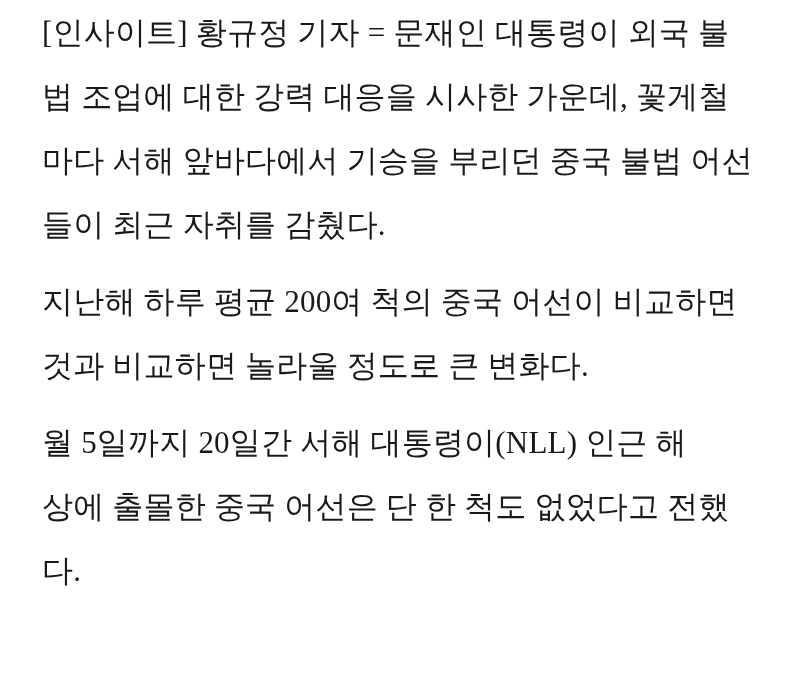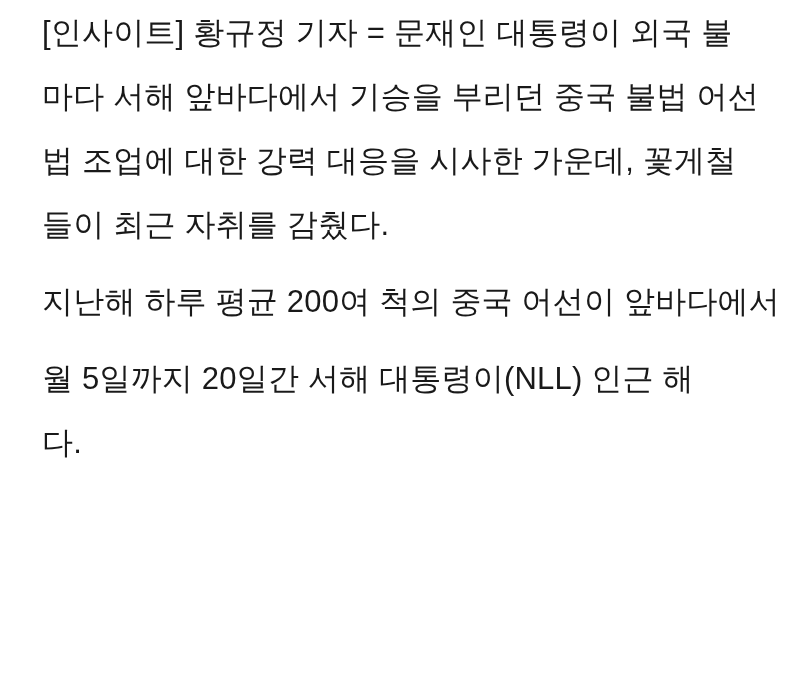--- a/index.html
+++ b/index.html
@@ -12,47 +12,49 @@
     background: #ffffff;
     overflow: hidden;
   }
   .article {
     box-sizing: border-box;
     width: 800px;
     height: 682px;
     padding: 1px 44px 0 42px;
     color: #191919;
     
-    font-family: Liberation Sans, sans-serif;
+    font-family: Liberation Serif, serif;
     font-size: 31px;
     line-height: 64px;
     font-weight: 400;
   }
   .para {
     margin: 0 0 13px 0;
   }
   .line {
     white-space: nowrap;
     letter-spacing: 0.2px;
   }
 </style>
 </head>
 <body>
 
 <div class="article">
 
   <div class="para">
     <div class="line">[인사이트] 황규정 기자 = 문재인 대통령이 외국 불</div>
+    <div class="line">법 조업에 대한 강력 대응을 시사한 가운데, 꽃게철</div>
     <div class="line">마다 서해 앞바다에서 기승을 부리던 중국 불법 어선</div>
-    <div class="line">법 조업에 대한 강력 대응을 시사한 가운데, 꽃게철</div>
     <div class="line">들이 최근 자취를 감췄다.</div>
   </div>
 
   <div class="para">
-    <div class="line">지난해 하루 평균 200여 척의 중국 어선이 앞바다에서</div>
+    <div class="line">지난해 하루 평균 200여 척의 중국 어선이 비교하면</div>
+    <div class="line">것과 비교하면 놀라울 정도로 큰 변화다.</div>
   </div>
 
   <div class="para">
     <div class="line">월 5일까지 20일간 서해 대통령이(NLL) 인근 해</div>
+    <div class="line">상에 출몰한 중국 어선은 단 한 척도 없었다고 전했</div>
     <div class="line">다.</div>
   </div>
 
 </div>
 
 </body></html>

